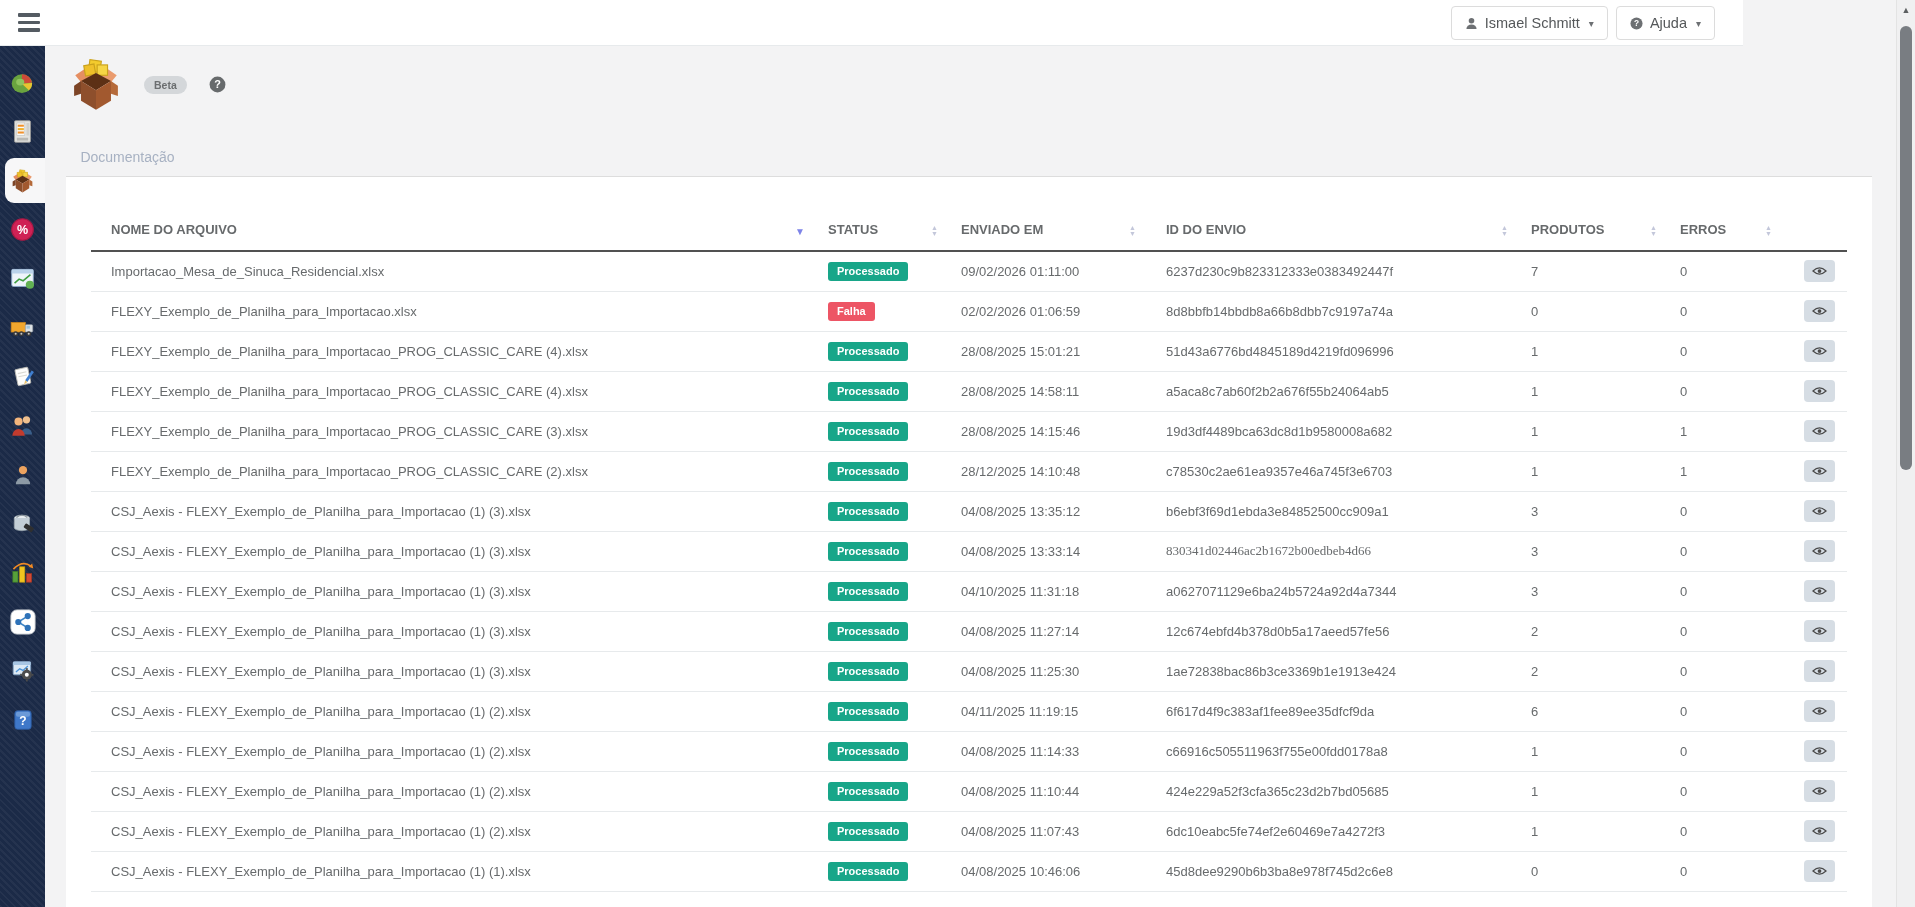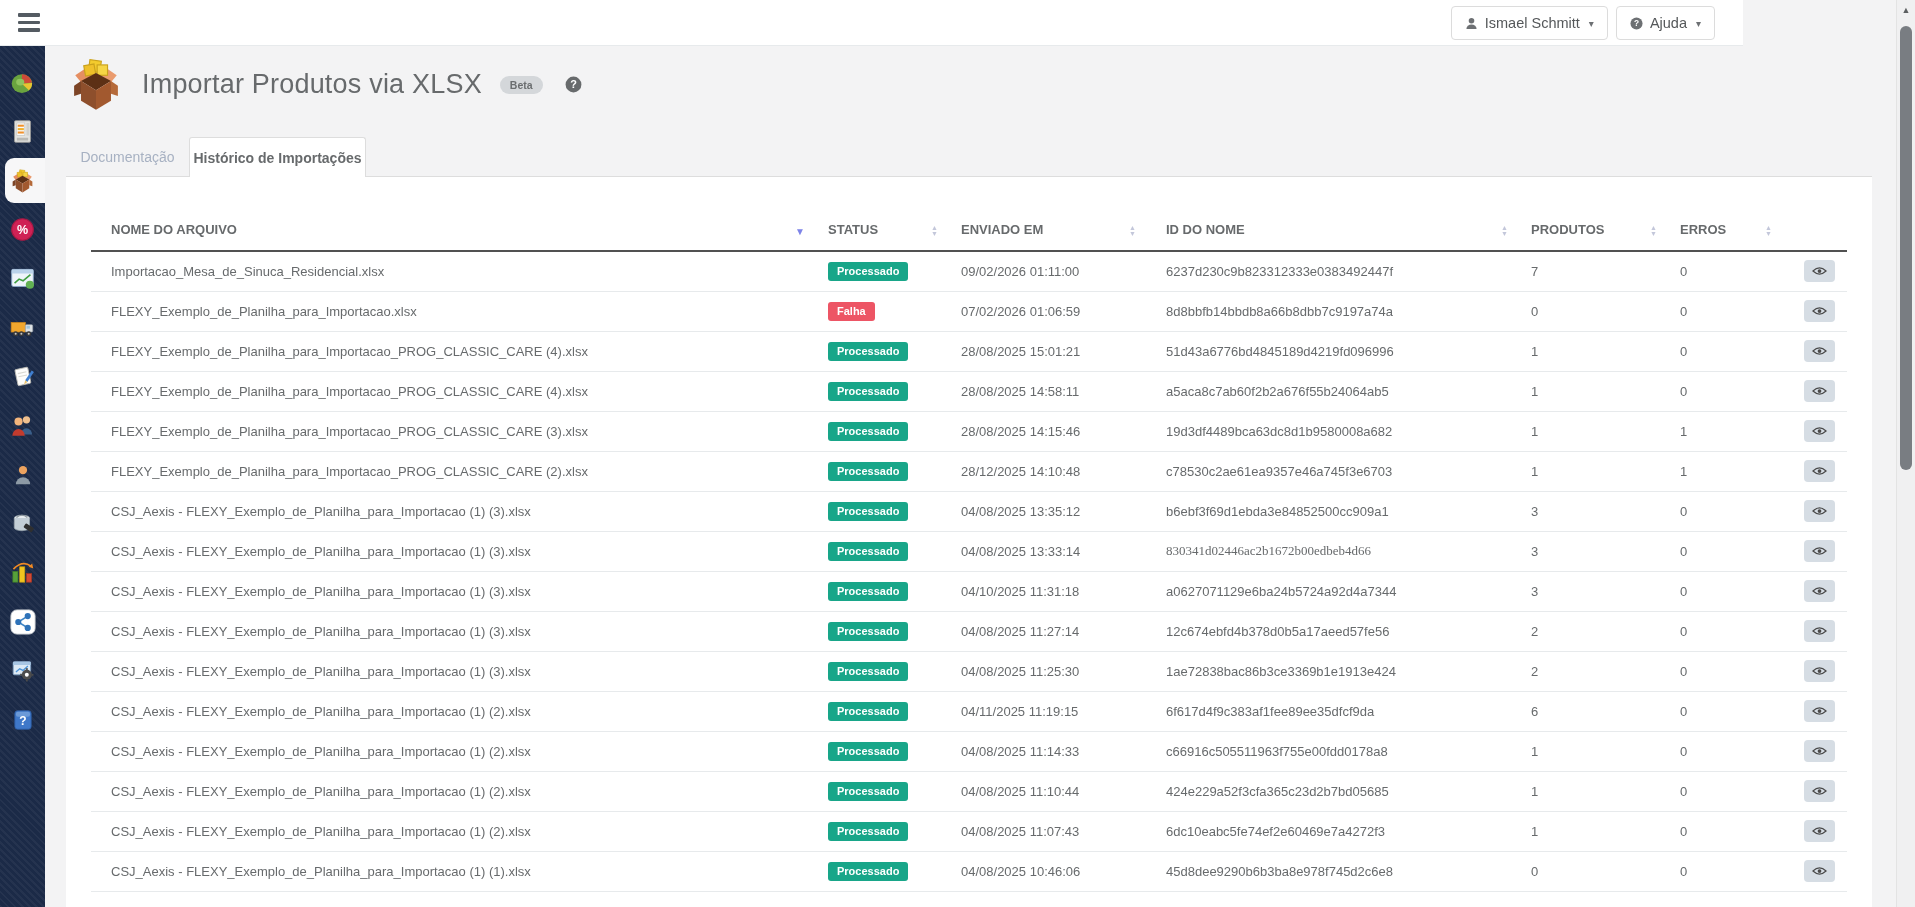--- a/index.html
+++ b/index.html
@@ -281,33 +281,31 @@
         <rect x="20" y="2" width="10" height="10" fill="#f3cb2d" stroke="#caa21d" transform="rotate(8 25 7)"></rect>
         <rect x="27" y="6" width="9" height="9" fill="#f6d545" stroke="#caa21d"></rect>
         <rect x="16" y="6" width="9" height="9" fill="#efc02a" stroke="#caa21d" transform="rotate(-10 20 10)"></rect>
         <polygon points="13,20 26,13 39,20 26,28" fill="#5c3015"></polygon>
         <polygon points="13,20 26,28 26,45 13,37" fill="#8e4f2c"></polygon>
         <polygon points="26,28 39,20 39,37 26,45" fill="#a2592f"></polygon>
         <polygon points="13,20 7,24 7,33 13,31" fill="#7c4426"></polygon>
         <polygon points="39,20 45,24 45,33 39,31" fill="#b56a3a"></polygon>
       </svg>
     </span>
-    <span class="page-title">Importar Produtos via XLSX</span>
     <span class="beta">Beta</span>
     <span class="help-ico">
       <svg viewBox="0 0 14 14" width="17" height="17">
           <circle cx="7" cy="7" r="6.5" fill="#676a6c"></circle>
           <text x="7" y="10" font-size="9" font-weight="bold" fill="#fff" text-anchor="middle" font-family="Liberation Sans,sans-serif">?</text>
         </svg>
     </span>
   </div>
 
   <div class="tabs">
     <div class="tab inactive">Documentação</div>
-    <div class="tab active">Histórico de Importações</div>
   </div>
 
   <div class="panel">
     <table class="grid">
       <colgroup>
         <col style="width:724px">
           <col style="width:133px">
           <col style="width:198px">
         <col style="width:372px">
           <col style="width:149px">
@@ -335,21 +333,21 @@
             <span class="th-flex">
                 <span>ENVIADO EM</span>
             <span class="sorters">
                   <span>▲</span>
                   <span>▼</span>
                 </span>
               </span>
           </th>
           <th style="padding-left:20px">
             <span class="th-flex">
-                <span>ID DO NOME</span>
+                <span>ID DO ENVIO</span>
             <span class="sorters">
                   <span>▲</span>
                   <span>▼</span>
                 </span>
               </span>
           </th>
           <th>
             <span class="th-flex">
                 <span>PRODUTOS</span>
             <span class="sorters">
@@ -385,21 +383,21 @@
                     <path d="M1 5 Q8 -1.5 15 5 Q8 11.5 1 5 Z" fill="none" stroke="#4a4a4a" stroke-width="1.2"></path>
                     <circle cx="8" cy="5" r="2" fill="#4a4a4a"></circle>
                   </svg>
                 </span>
               </button>
             </td>
           </tr>
           <tr>
             <td style="padding-left: 20px;">FLEXY_Exemplo_de_Planilha_para_Importacao.xlsx</td>
             <td><span class="badge" style="background: rgb(237, 85, 101);">Falha</span></td>
-            <td>07/02/2026 01:06:59</td>
+            <td>02/02/2026 01:06:59</td>
             <td style="padding-left: 20px;">8d8bbfb14bbdb8a66b8dbb7c9197a74a</td>
             <td>0</td>
             <td>0</td>
             <td class="act-cell">
               <button class="eye-btn">
                 <span style="display: flex;">
                   <svg viewBox="0 0 16 10" width="15" height="10">
                     <path d="M1 5 Q8 -1.5 15 5 Q8 11.5 1 5 Z" fill="none" stroke="#4a4a4a" stroke-width="1.2"></path>
                     <circle cx="8" cy="5" r="2" fill="#4a4a4a"></circle>
                   </svg>

